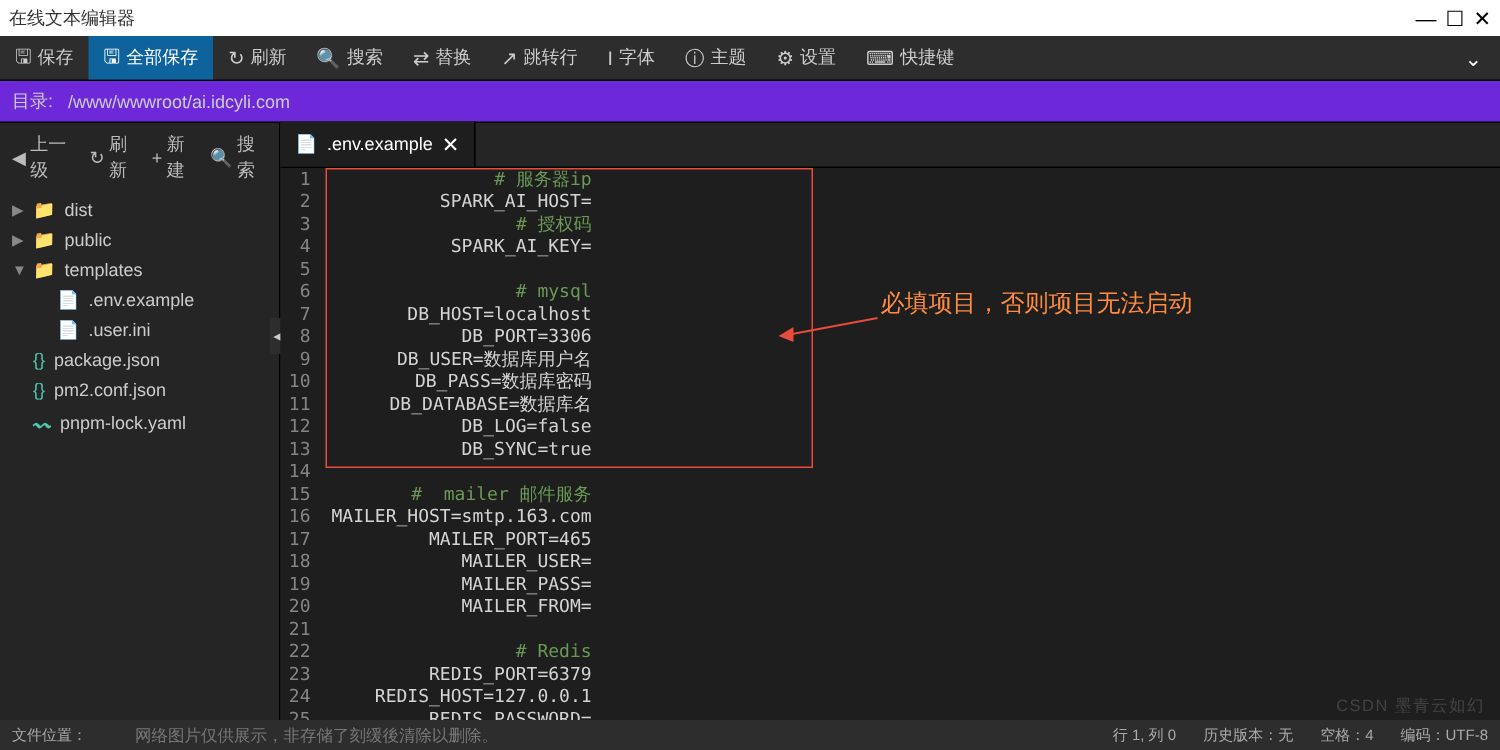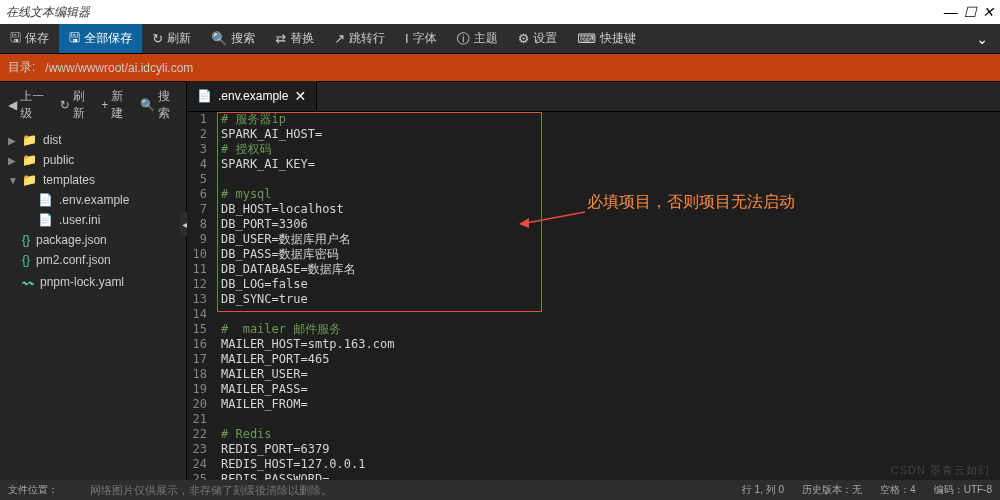--- a/index.html
+++ b/index.html
@@ -1,25 +1,25 @@
 <!DOCTYPE html>
 <html><head>
 <meta charset="utf-8">
 <style>
 * { margin: 0; padding: 0; box-sizing: border-box; }
 body { font-family: "Microsoft YaHei", Arial, sans-serif; font-size: 12px; color: #d4d4d4; background: #1e1e1e; width: 1000px; height: 500px; overflow: hidden; position: relative; }
-.titlebar { height: 24px; background: #fff; color: #333; display: flex; align-items: center; padding: 0 6px; justify-content: space-between; font-style: italic; }
+.titlebar { height: 24px; background: #fff; color: #333; display: flex; align-items: center; padding: 0 6px; justify-content: space-between; }
 .titlebar .title { font-size: 12px; }
 .titlebar .win-controls { display: flex; gap: 6px; color: #000; font-size: 14px; }
 .toolbar { height: 30px; background: #2d2d2d; display: flex; align-items: center; border-bottom: 1px solid #000; }
 .toolbar .tb-item { padding: 0 10px; height: 100%; display: flex; align-items: center; gap: 4px; color: #ccc; cursor: pointer; font-size: 12px; }
 .toolbar .tb-item.highlight { background: #0e639c; color: #fff; }
 .toolbar .tb-icon { font-size: 13px; }
 .toolbar .chev { margin-left: auto; padding: 0 12px; color: #fff; font-size: 14px; }
-.sub-toolbar { height: 28px; background: #c2410c; display: flex; align-items: center; gap: 10px; padding: 0 8px; font-size: 12px; color: #ccc; border-bottom: 1px solid #000; }
+.sub-toolbar { height: 28px; background: #6d28d9; display: flex; align-items: center; gap: 10px; padding: 0 8px; font-size: 12px; color: #ccc; border-bottom: 1px solid #000; }
 .sub-toolbar .path-label { color: #ccc; }
 .main { display: flex; height: calc(100% - 24px - 30px - 28px - 20px); }
 .sidebar { width: 187px; background: #252526; border-right: 1px solid #000; padding-top: 2px; position: relative; }
 .side-tools { display: flex; gap: 8px; padding: 4px 8px; color: #bbb; font-size: 12px; align-items: center; }
 .side-tools .st-item { display: flex; align-items: center; gap: 3px; cursor: pointer; }
 .tree { padding: 4px 0; }
 .tree-item { display: flex; align-items: center; gap: 6px; padding: 3px 8px; cursor: pointer; font-size: 12px; color: #ccc; }
 .tree-item .caret { width: 8px; color: #888; font-size: 10px; }
 .tree-item.indent1 { padding-left: 24px; }
 .folder-icon { color: #c09553; }
@@ -27,21 +27,21 @@
 .json-icon { color: #4ec9b0; }
 .yaml-icon { color: #4ec9b0; }
 .collapse-handle { position: absolute; right: -6px; top: 130px; width: 12px; height: 24px; background: #2d2d2d; color: #ccc; display: flex; align-items: center; justify-content: center; font-size: 10px; border-radius: 2px; }
 .editor-area { flex: 1; display: flex; flex-direction: column; background: #1e1e1e; position: relative; }
 .tabbar { height: 30px; background: #252526; display: flex; align-items: flex-end; border-bottom: 1px solid #000; }
 .tab { height: 30px; background: #1e1e1e; color: #fff; display: flex; align-items: center; gap: 6px; padding: 0 10px; font-size: 12px; border-right: 1px solid #000; }
 .tab .tab-close { cursor: pointer; font-size: 14px; }
 .code-box { flex: 1; overflow: hidden; position: relative; }
 .code { font-family: Consolas, monospace; font-size: 12px; line-height: 15px; display: flex; }
 .gutter { background: #1e1e1e; color: #858585; width: 26px; text-align: right; padding-right: 6px; }
-.code-text { padding-left: 8px; white-space: pre; }
+.code-text { padding-left: 8px; white-space: pre; text-align: right; }
 .ln { height: 15px; }
 .cmt { color: #6a9955; }
 .red-box { position: absolute; border: 1px solid #e74c3c; left: 30px; top: 0px; width: 325px; height: 200px; pointer-events: none; }
 .annotation { position: absolute; left: 400px; top: 80px; color: #ff8c42; font-size: 16px; font-family: "Microsoft YaHei"; }
 .arrow { position: absolute; left: 330px; top: 96px; width: 70px; height: 20px; pointer-events: none; }
 .statusbar { display: flex; align-items: center; background: #2d2d2d; height: 20px; font-size: 10px; color: #aaa; padding: 0 8px; gap: 18px; }
 .statusbar .sp { margin-left: auto; }
 .watermark { position: absolute; right: 10px; bottom: 22px; color: #666; font-size: 11px; letter-spacing: 1px; opacity: 0.5; }
 .watermark2 { position: absolute; left: 90px; bottom: 2px; color: #777; font-size: 11px; }
 </style>

